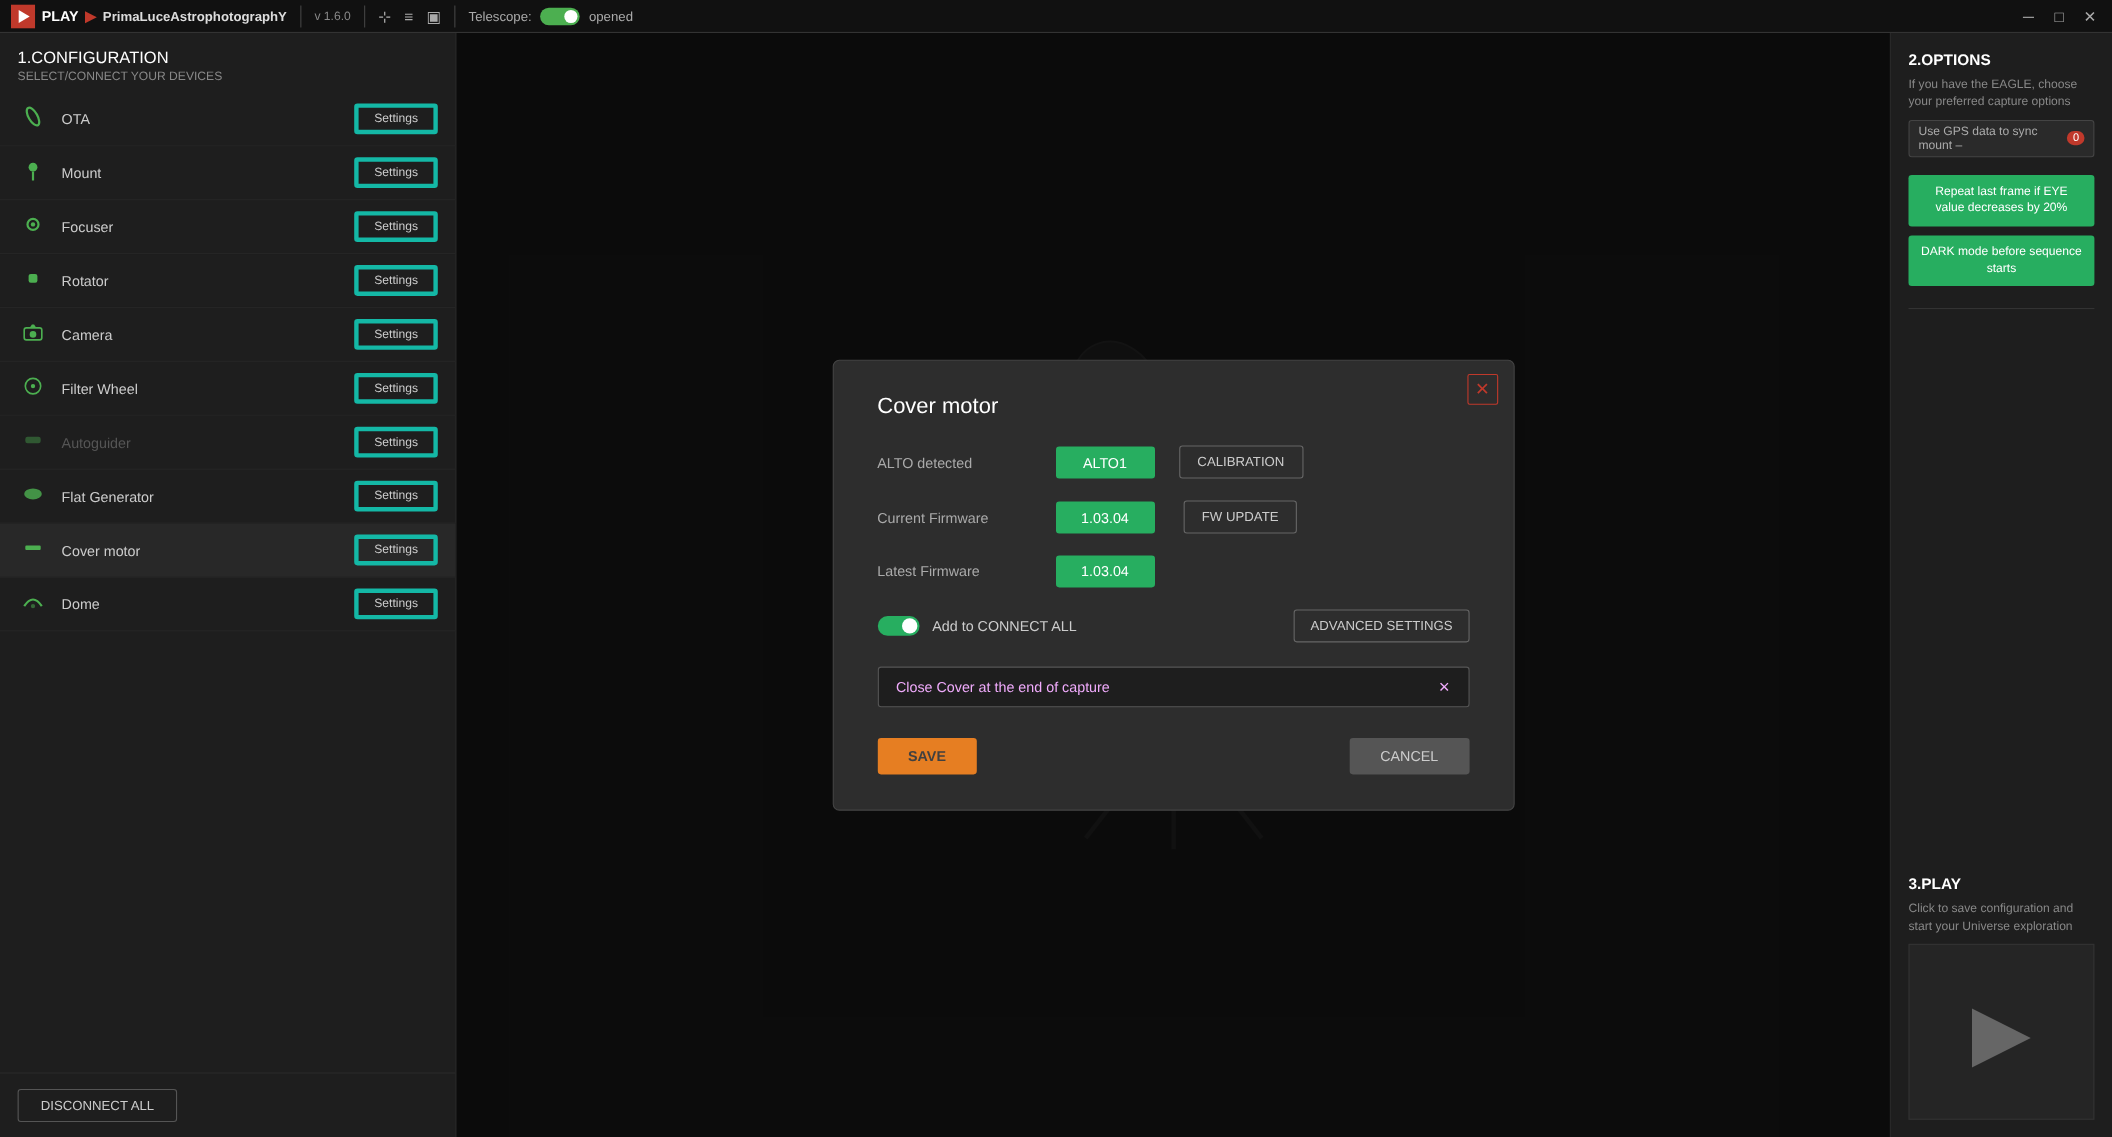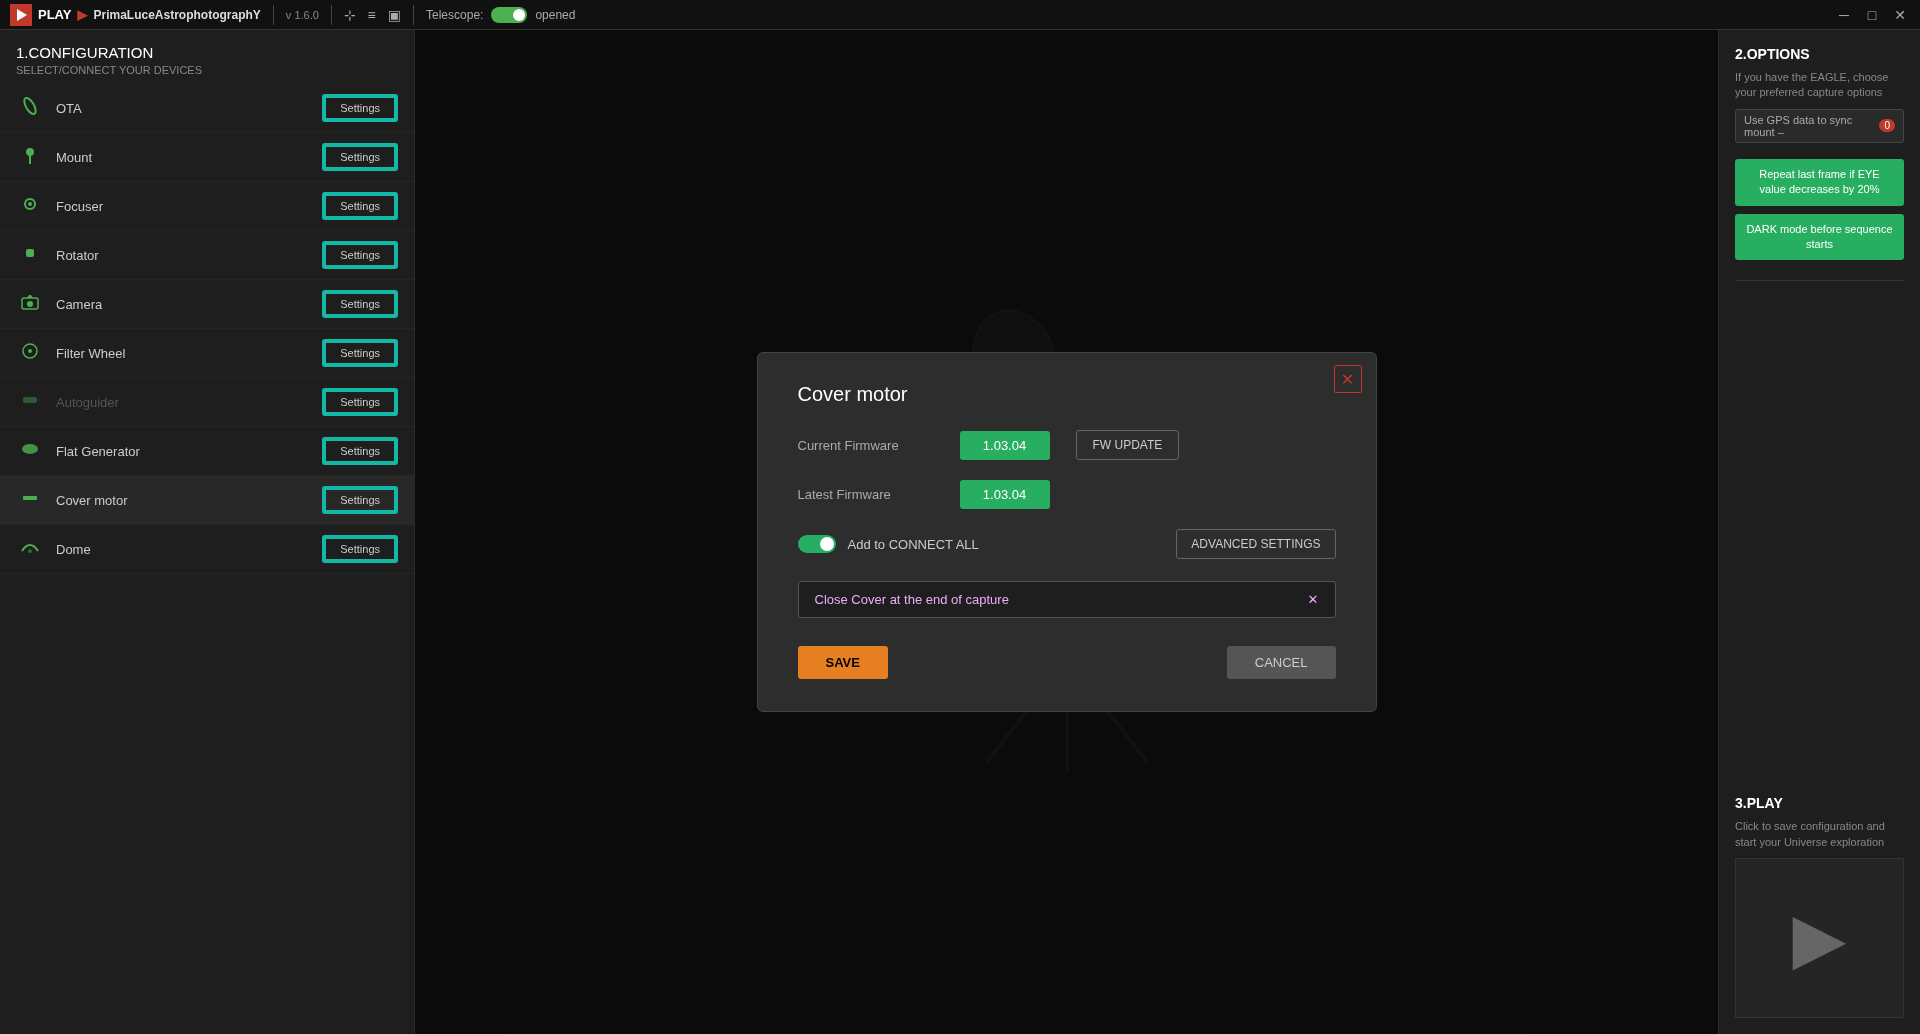--- a/index.html
+++ b/index.html
@@ -413,21 +413,21 @@
       justify-content: space-between;
       gap: 28px;
     }
     .modal-footer {
       display: flex;
       align-items: center;
       justify-content: space-between;
     }
     .save-btn {
       background: #e67e22;
-      color: #000000;
+      color: #404040;
       border: none;
       padding: 9px 28px;
       font-size: 13px;
       cursor: pointer;
       border-radius: 3px;
       font-weight: bold;
       text-align: right;
     }
     .cancel-btn {
       background: #555;
@@ -587,20 +587,23 @@
           <svg width="22" height="22" viewBox="0 0 22 22">
               <path d="M3 15 Q11 3 19 15" fill="none" stroke="#4caf50" stroke-width="2"></path>
               <circle cx="11" cy="15" r="2" fill="#4caf50" opacity="0.5"></circle>
             </svg>
         </div>
         <span class="device-name">Dome</span>
         <button class="settings-btn">Settings</button>
       </div>
 
     </div>
+    <div class="sidebar-bottom">
+      <button class="disconnect-btn">DISCONNECT ALL</button>
+    </div>
   </div>
 
   <div class="center-content">
 
     <div class="telescope-bg">
       <svg class="scope-svg" viewBox="0 0 600 600" xmlns="http://www.w3.org/2000/svg">
 
         <g transform="translate(300,300)">
 
           <ellipse cx="-30" cy="-80" rx="55" ry="120" fill="#2a2a2a" stroke="#444" stroke-width="2" transform="rotate(-20)"></ellipse>
@@ -617,20 +620,25 @@
         </g>
       </svg>
     </div>
 
     <div class="modal-overlay">
       <div class="modal">
         <h2 class="modal-title">Cover motor</h2>
         <button class="modal-close">✕</button>
 
 
+        <div class="modal-row">
+          <span class="modal-label">ALTO detected</span>
+          <div class="modal-value-green">ALTO1</div>
+          <button class="modal-action-btn">CALIBRATION</button>
+        </div>
 
         <div class="modal-row">
           <span class="modal-label">Current Firmware</span>
           <div class="modal-value-green">1.03.04</div>
           <button class="modal-action-btn" style="margin-left:14px;">FW UPDATE</button>
         </div>
 
         <div class="modal-row">
           <span class="modal-label">Latest Firmware</span>
           <div class="modal-value-green">1.03.04</div>

